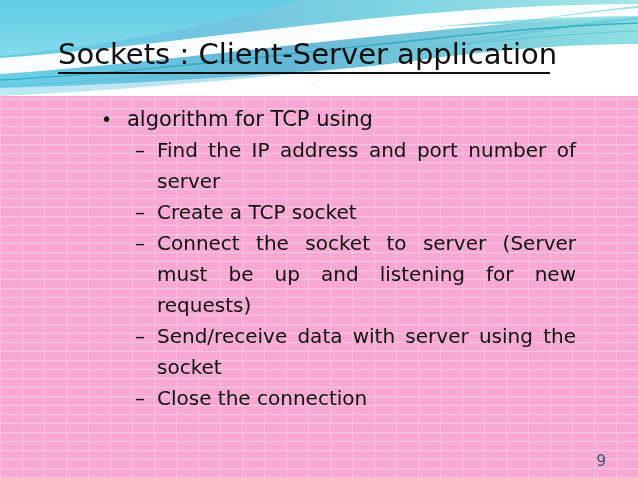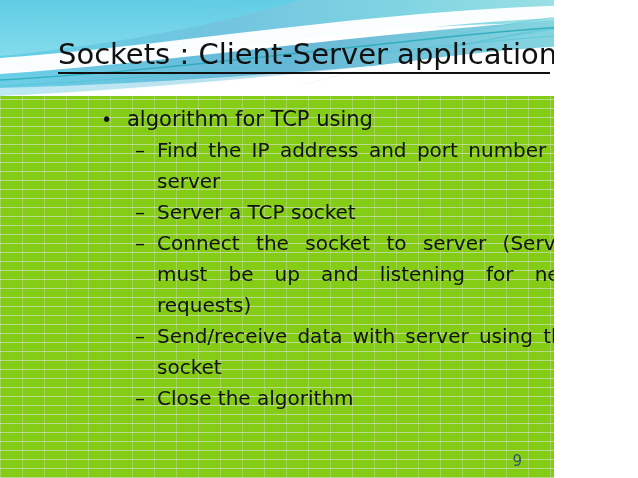--- a/index.html
+++ b/index.html
@@ -7,25 +7,24 @@
     margin: 0;
     padding: 0;
     background: #ffffff;
   }
   body {
     font-family: "DejaVu Sans", sans-serif;
   }
 
   .slide {
     position: relative;
-    width: 507px;
+    width: 638px;
     height: 478px;
     overflow: hidden;
-    background: #84cc16;
-    padding-left: 47px;
+    background: #f9a8d4;
   }
 
   
   .texture {
     position: absolute;
     inset: 0;
     background-image:
       repeating-linear-gradient(
         to bottom,
         rgba(225,229,234,0.55) 0px,
@@ -193,21 +192,21 @@
     <path d="M0,88 C160,84 330,70 490,56 C560,50 605,47 638,46 L638,96 L0,96 Z" fill="#ffffff" opacity="0.55"></path>
   </svg>
 
   <div class="title">Sockets : Client-Server application</div>
   <div class="title-underline"></div>
 
   <div class="body">
 
   <div class="lvl1"><span class="marker">•</span><span>algorithm for TCP using</span></div>
       <div class="lvl2 justified"><span class="marker">–</span><span>Find the IP address and port number of server</span></div>
-      <div class="lvl2 plain"><span class="marker">–</span><span>Server a TCP socket</span></div>
+      <div class="lvl2 plain"><span class="marker">–</span><span>Create a TCP socket</span></div>
       <div class="lvl2 justified"><span class="marker">–</span><span>Connect the socket to server (Server must be up and listening for new requests)</span></div>
       <div class="lvl2 justified"><span class="marker">–</span><span>Send/receive data with server using the socket</span></div>
-      <div class="lvl2 plain"><span class="marker">–</span><span>Close the algorithm</span></div>
+      <div class="lvl2 plain"><span class="marker">–</span><span>Close the connection</span></div>
     </div>
 
   <div class="page-number">9</div>
 
 </div>
 
 </body></html>

